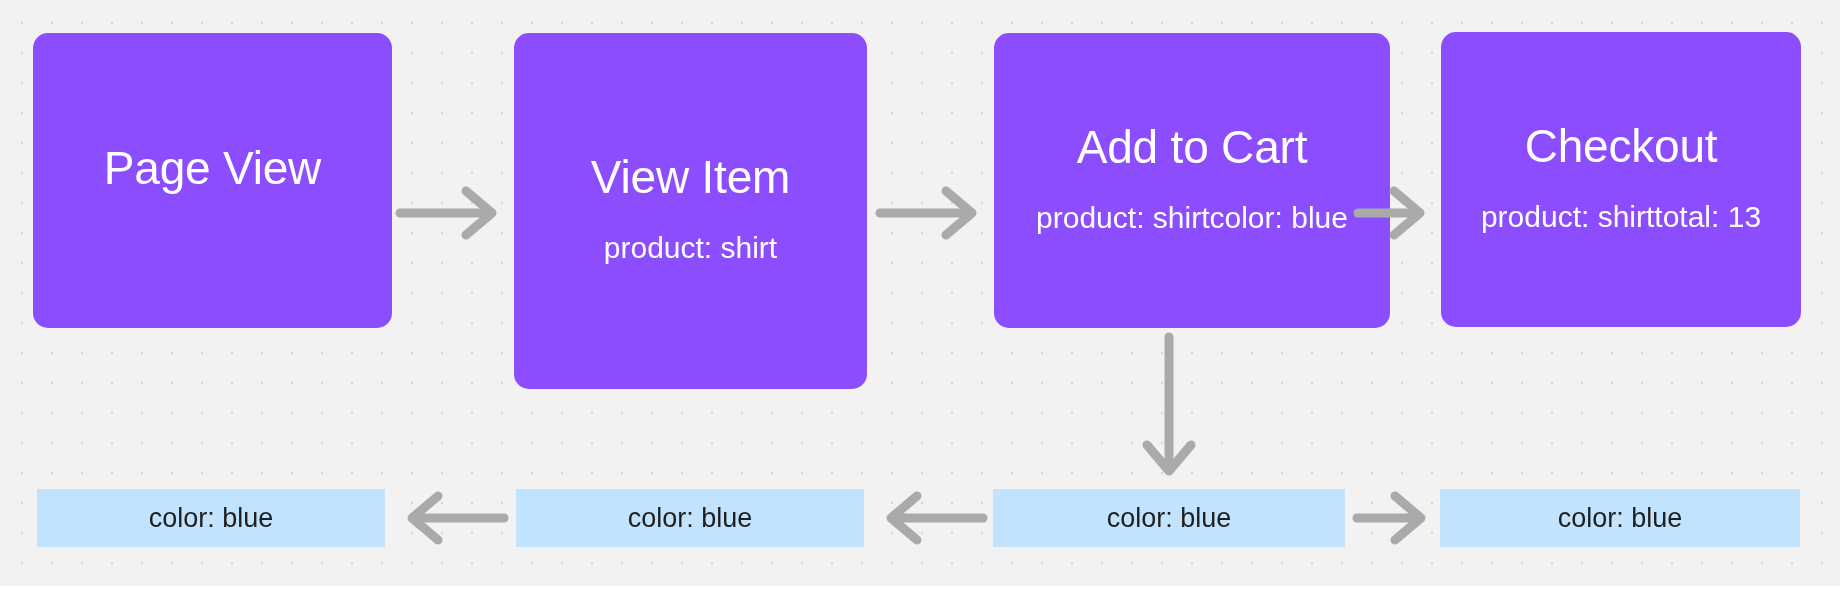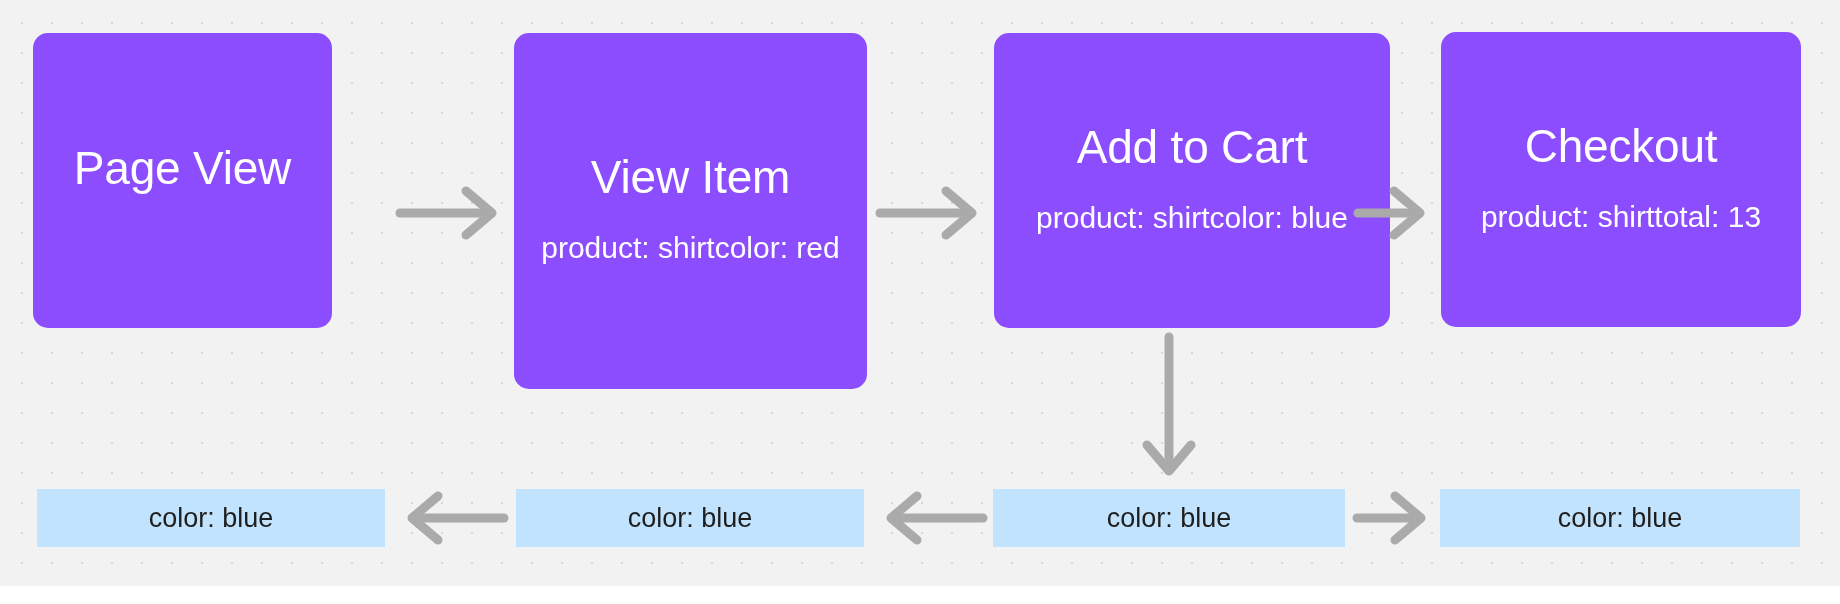--- a/index.html
+++ b/index.html
@@ -111,30 +111,29 @@
   }
 </style>
 </head>
 <body>
 
 <div id="canvas">
 
   <div id="grid-surface"></div>
   <div id="bottom-band"></div>
 
-  <div class="event-node" style="left:33px; top:33px; width:299px; height:295px;">
+  <div class="event-node" style="left:33px; top:33px; width:359px; height:295px;">
     <div class="event-title">Page View</div>
     <div class="event-props"></div>
   </div>
 
   <div class="event-node" style="left:514px; top:33px; width:353px; height:356px;">
     <div class="event-title">View Item</div>
     <div class="event-props">
       <div class="event-prop">product: shirt</div>
-      <div class="event-prop">color: red</div>
     </div>
   </div>
 
   <div class="event-node" style="left:994px; top:33px; width:396px; height:295px;">
     <div class="event-title">Add to Cart</div>
     <div class="event-props">
       <div class="event-prop">product: shirt</div>
       <div class="event-prop">color: blue</div>
     </div>
   </div>

